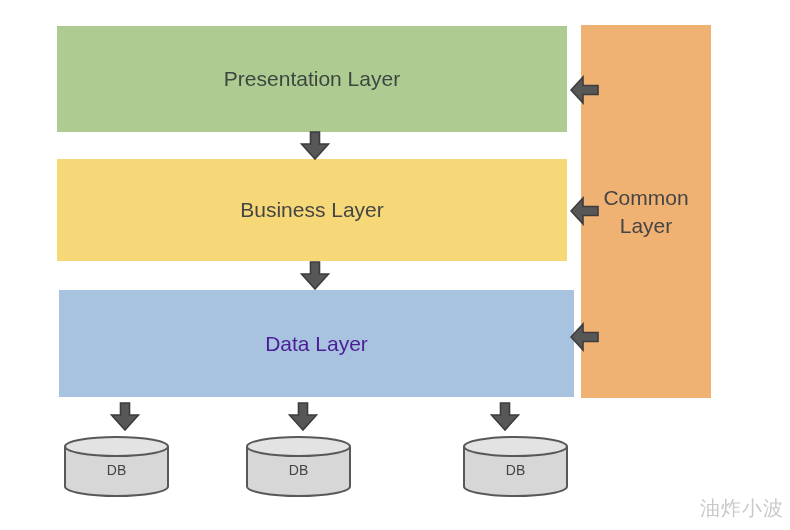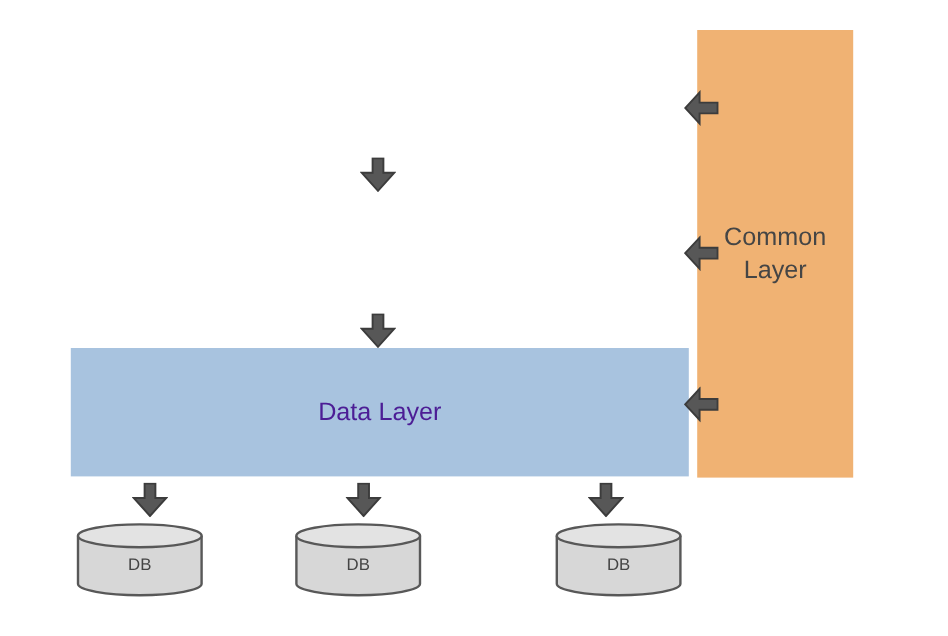--- a/index.html
+++ b/index.html
@@ -37,21 +37,27 @@
     position: absolute; right: 6px; bottom: 8px;
     font-size: 20px; color: #c9c9c9; letter-spacing: 1px;
     text-shadow: 0 1px 1px #ffffff;
   }
 </style>
 </head>
 <body>
 
 <div class="stage">
 
+  <div class="layer layer-presentation">
+    <span class="label">Presentation Layer</span>
+  </div>
 
+  <div class="layer layer-business">
+    <span class="label">Business Layer</span>
+  </div>
 
   <div class="layer layer-data">
     <span class="label">Data Layer</span>
   </div>
 
   <div class="layer layer-common">
     <span class="label">Common Layer</span>
   </div>
 
   <div class="arrow" style="left:300px; top:131px;">
@@ -119,14 +125,15 @@
   </div>
 
   <div class="db-group" style="left:462px;">
     <svg width="107" height="63" viewBox="0 0 107 63">
       <path d="M2 11.5 v40 a51.5 9.5 0 0 0 103 0 v-40" fill="#d7d7d7" stroke="#585858" stroke-width="2"></path>
       <ellipse cx="53.5" cy="11.5" rx="51.5" ry="9.5" fill="#e3e3e3" stroke="#585858" stroke-width="2"></ellipse>
     </svg>
     <div class="db-label">DB</div>
   </div>
 
+  <div class="watermark">油炸小波</div>
 
 </div>
 
 </body></html>

